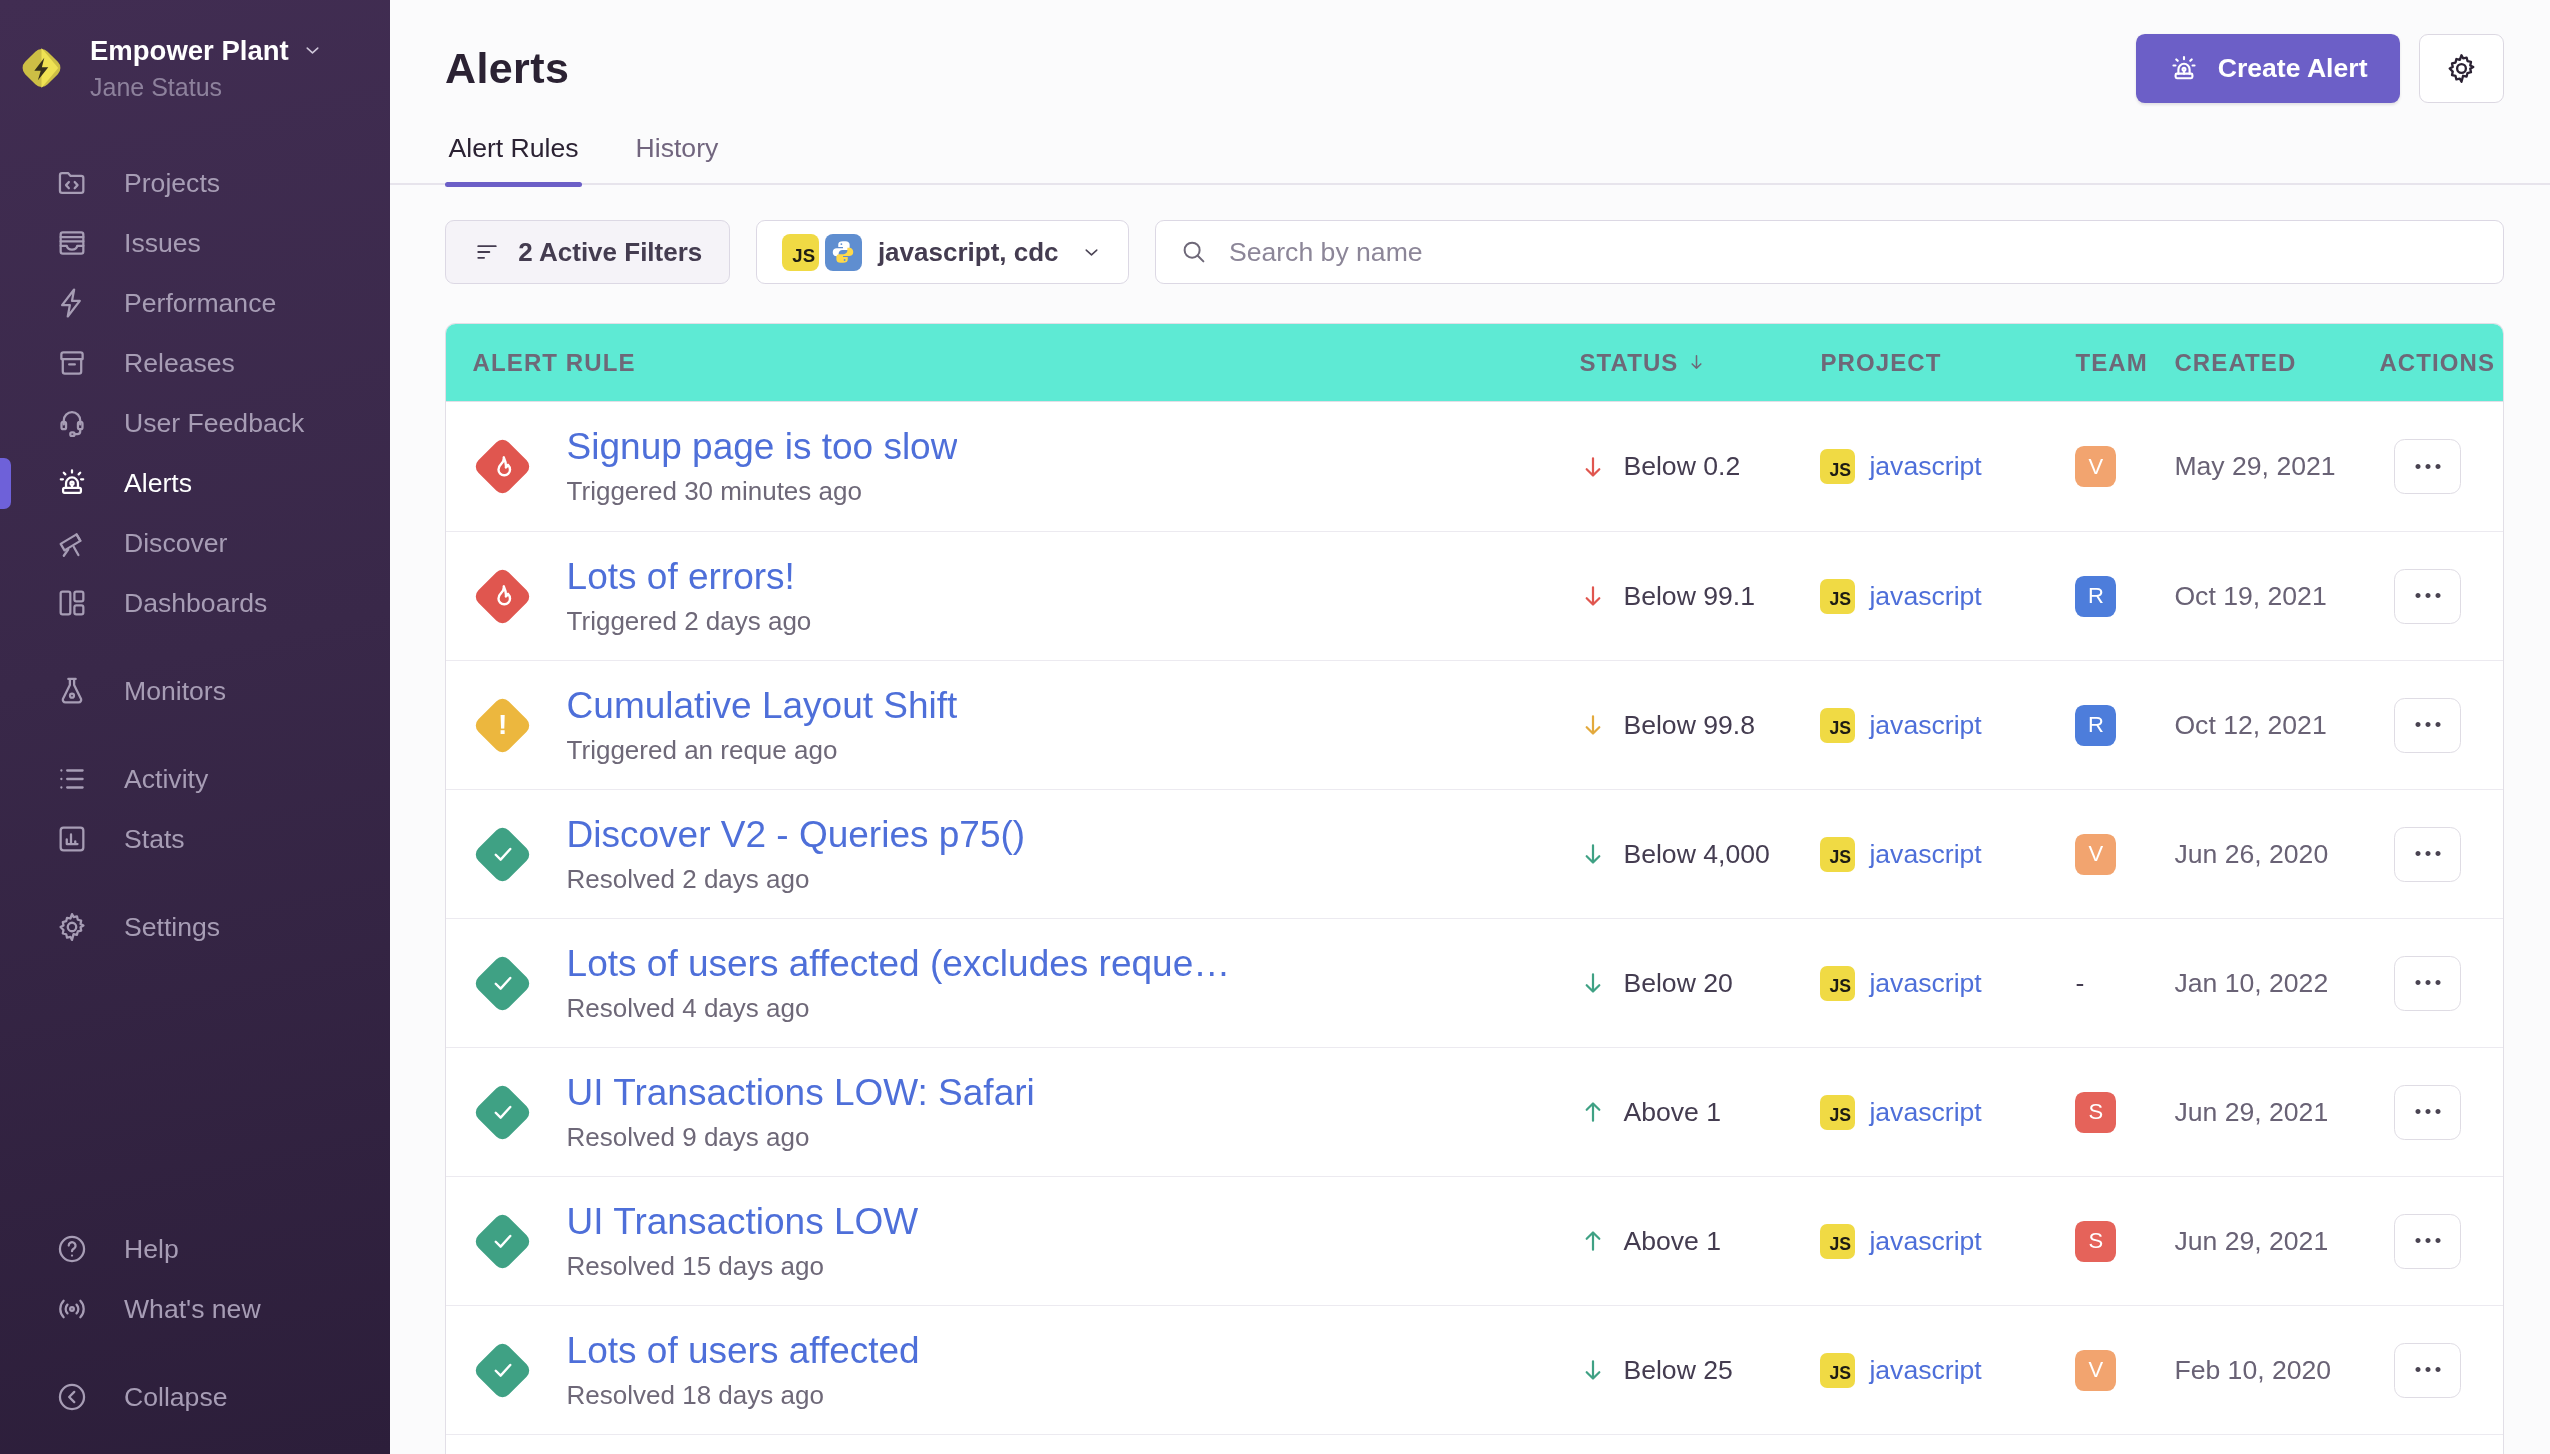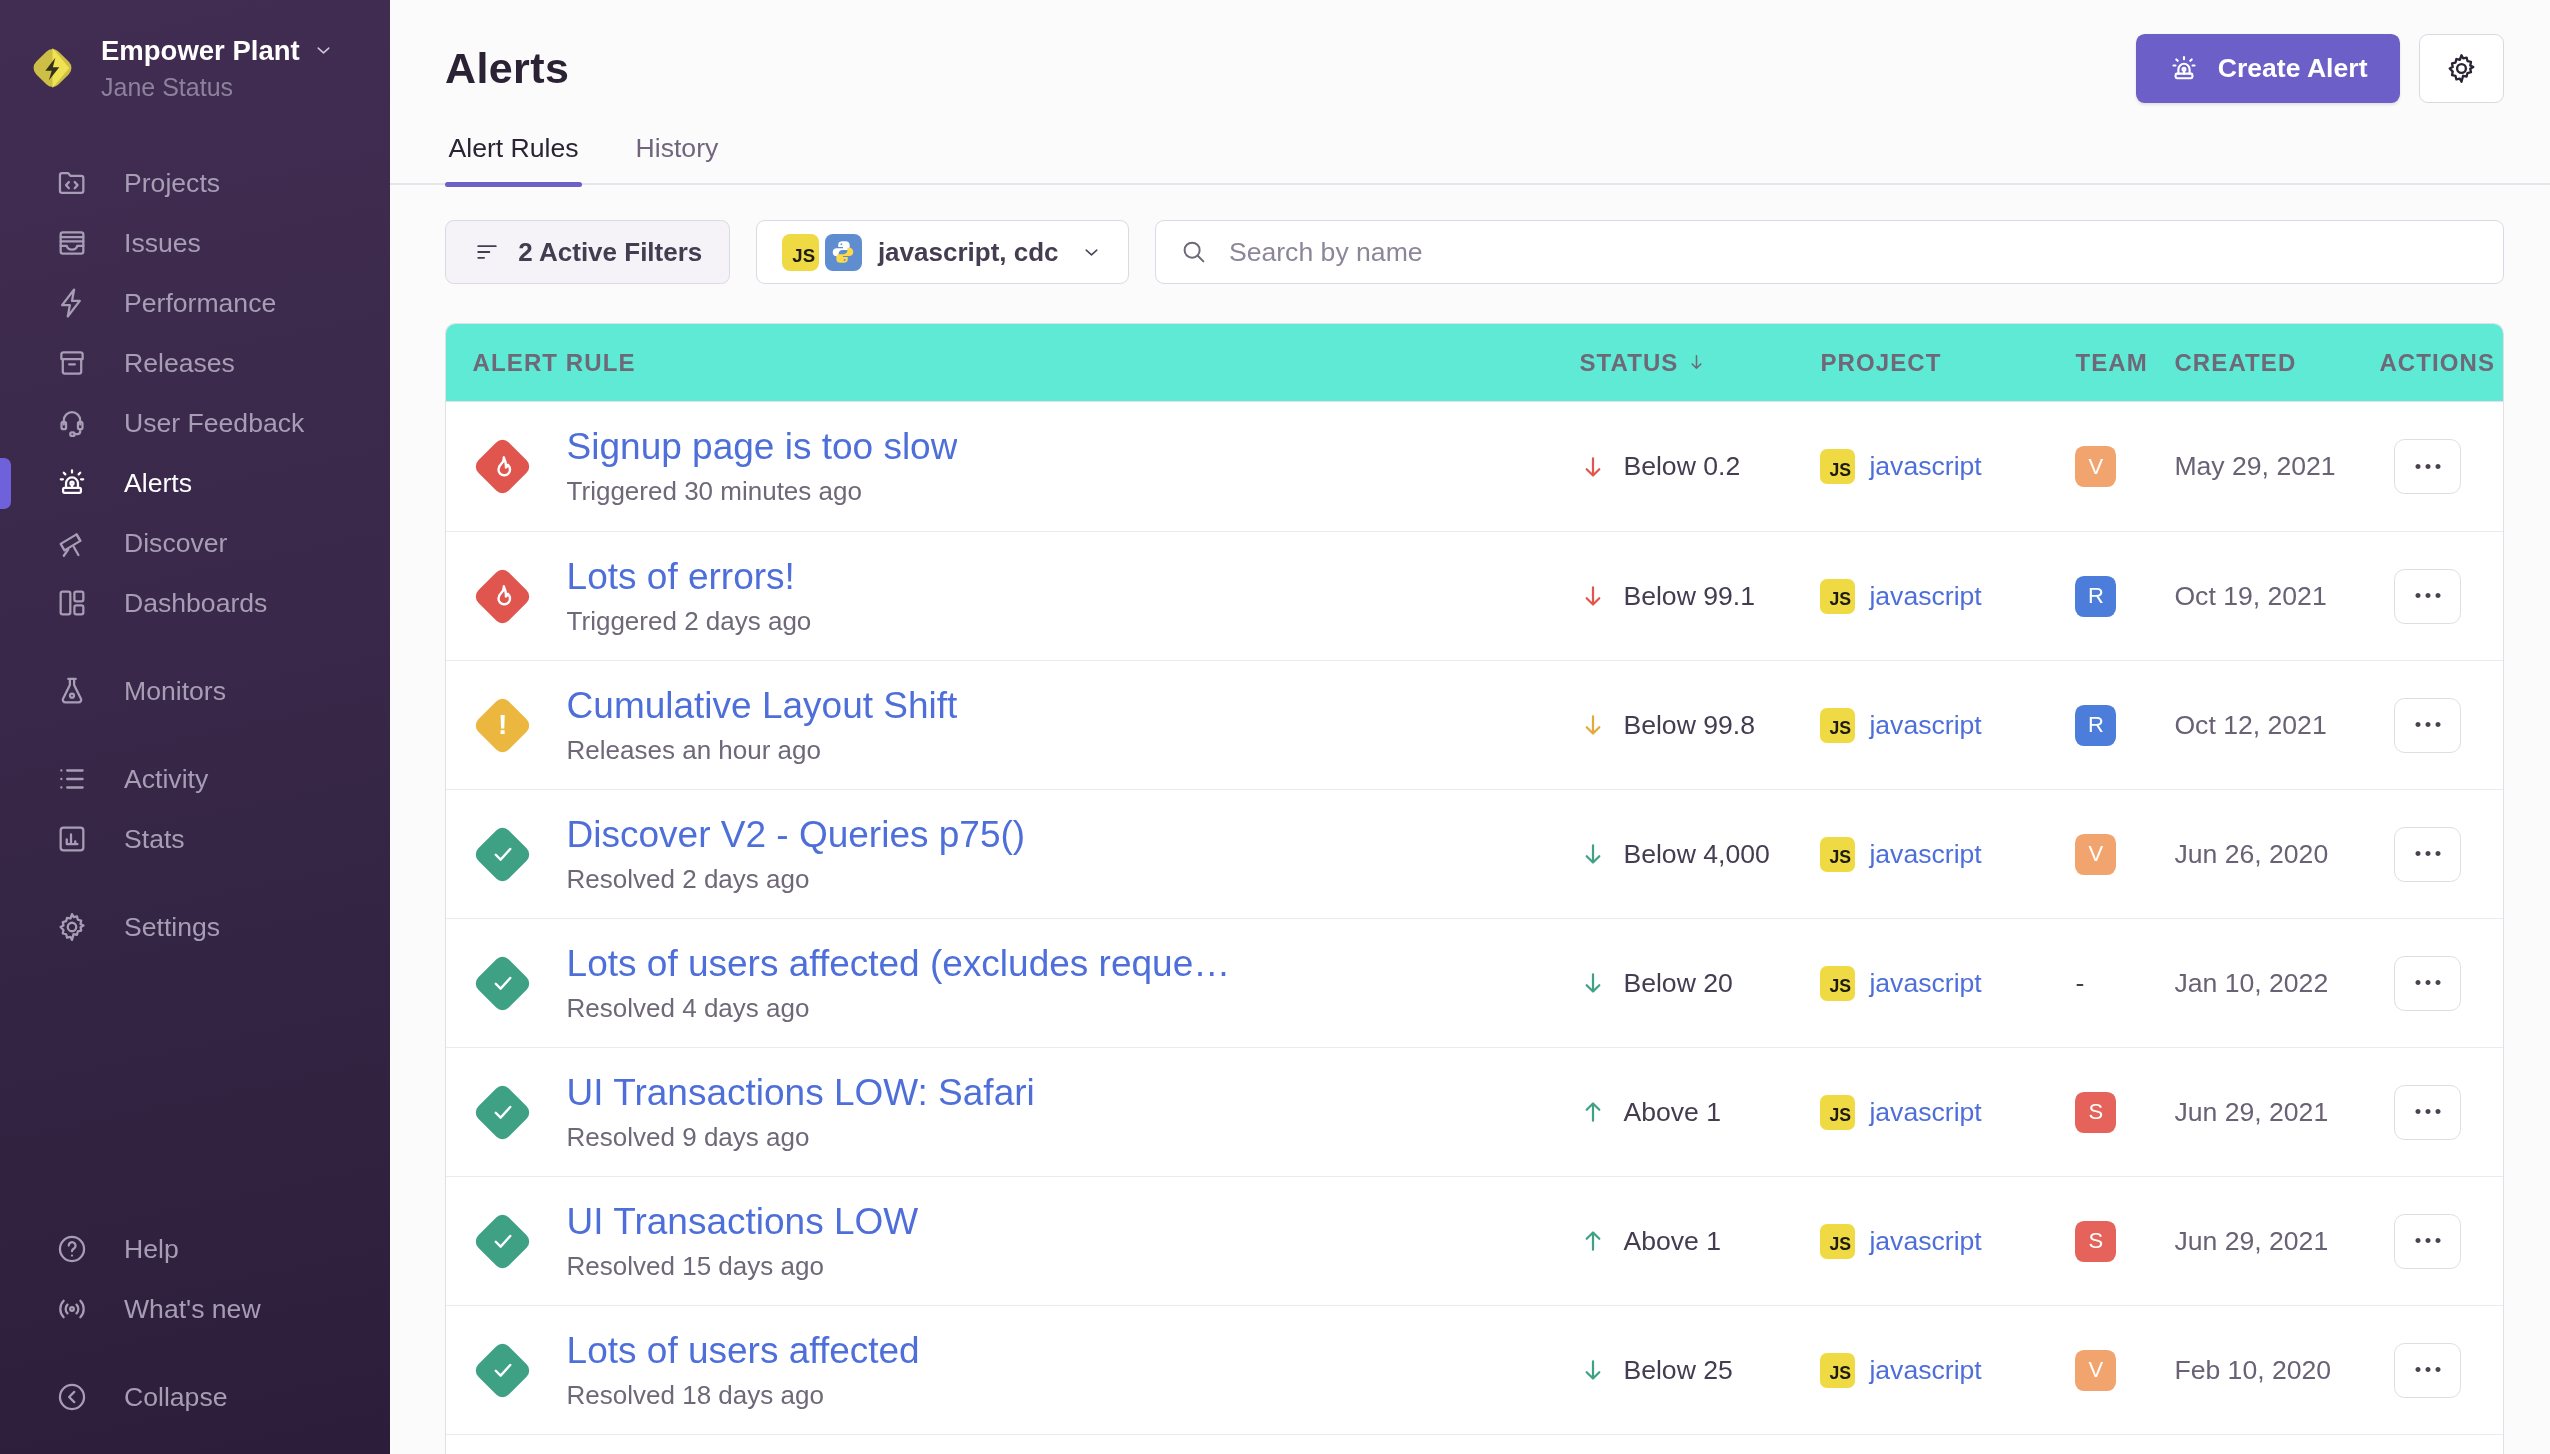--- a/index.html
+++ b/index.html
@@ -14,21 +14,21 @@
   svg { display:block; }
   .icon svg { width:100%; height:100%; fill:none; stroke:currentColor; stroke-width:1.6; stroke-linecap:round; stroke-linejoin:round; }
 
   
   .sidebar {
     width:390px; flex-shrink:0; height:100%;
     background:linear-gradient(168deg,#412d52 0%,#392849 45%,#2c1e3a 100%);
     display:flex; flex-direction:column;
     padding:34px 0 26.6px;
   }
-  .org-row { display:flex; align-items:center; gap:23px; padding-left:27px; margin-bottom:51px; cursor:pointer; }
+  .org-row { display:flex; align-items:center; gap:23px; padding-left:16px; margin-bottom:51px; cursor:pointer; }
   .org-logo { width:51px; height:58px; }
   .org-logo svg { width:100%; height:100%; }
   .org-meta { line-height:1.2; }
   .org-name-line { display:flex; align-items:center; gap:12.4px; }
   .org-name { font-size:27.5px; font-weight:700; color:#ffffff; }
   .org-chevron { width:23px; height:23px; color:#cfc7da; }
   .user-name { font-size:25px; color:#8d819c; margin-top:5.3px; }
 
   .nav { display:flex; flex-direction:column; flex:1; }
   .nav-gap { height:28px; flex-shrink:0; }
@@ -527,21 +527,21 @@
         <div class="t-row">
           <div class="cell-rule">
             <div class="diamond warning">
               <div class="shape"></div>
               <div class="glyph">
                 <span class="bang">!</span>
               </div>
             </div>
             <div class="rule-text">
               <a class="rule-name">Cumulative Layout Shift</a>
-              <div class="rule-sub">Releases an hour ago</div>
+              <div class="rule-sub">Triggered an reque ago</div>
             </div>
           </div>
           <div class="cell-status">
             <span class="trend warning">
               <svg viewBox="0 0 24 24">
                 <path d="M12 4.5v14M6.6 13.9L12 19.3l5.4-5.4"></path>
               </svg>
             </span>
             <span>Below 99.8</span>
           </div>

